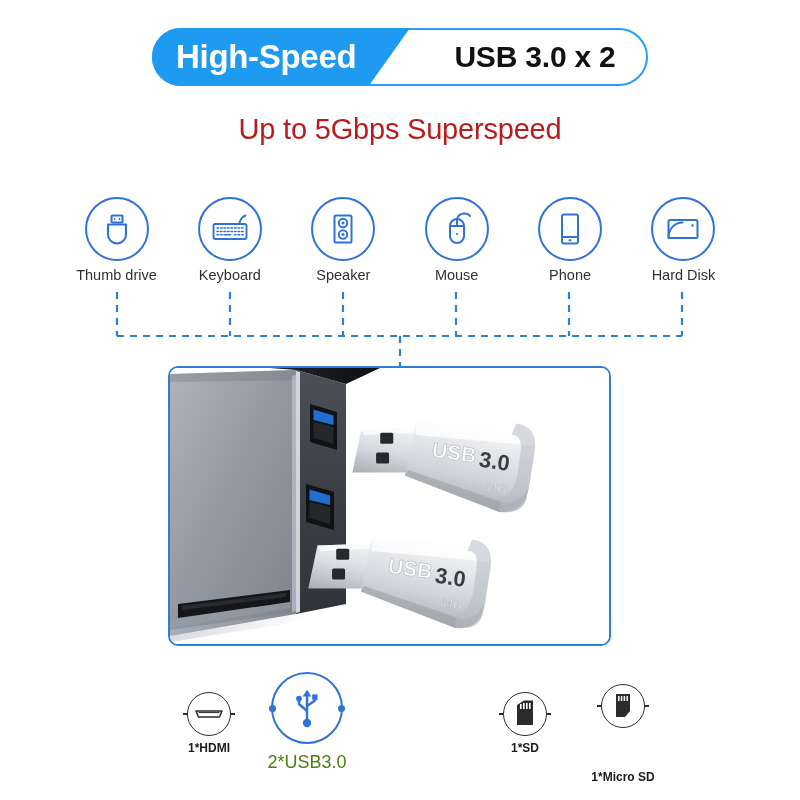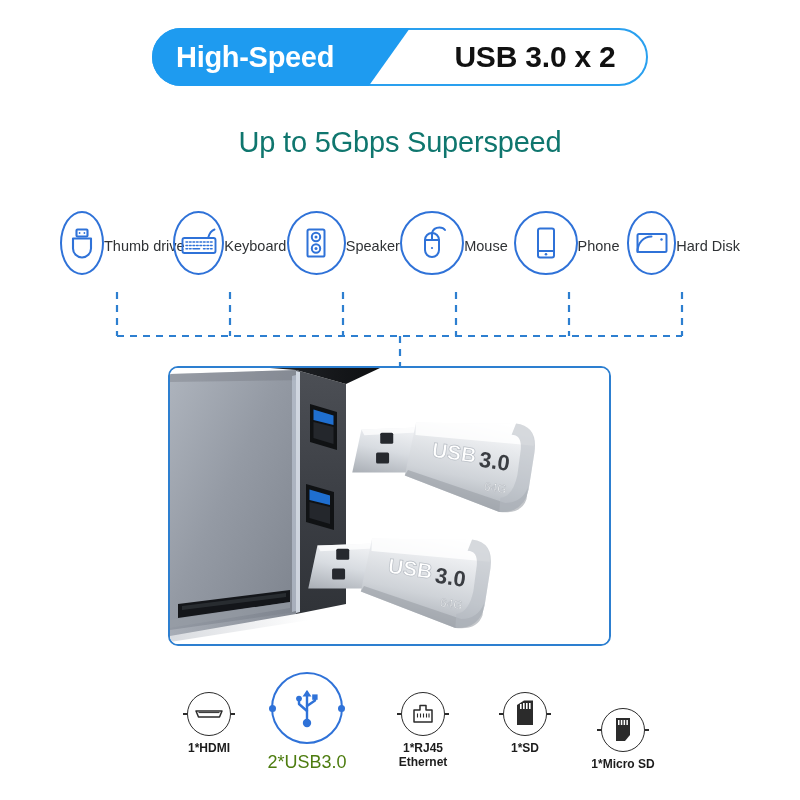--- a/index.html
+++ b/index.html
@@ -44,21 +44,21 @@
     clip-path: polygon(0 0, 100% 0, 84% 100%, 0 100%);
     box-sizing: border-box;
   }
   .badge-blue-text {
     position: absolute;
     left: 24px;
     top: 0;
     height: 58px;
     line-height: 58px;
     color: #ffffff;
-    font-size: 29px;
+    font-size: 33px;
     font-weight: bold;
     letter-spacing: -0.3px;
     white-space: nowrap;
   }
   .badge-white-text {
     position: absolute;
     left: 270px;
     top: 0;
     width: 226px;
     height: 72px;
@@ -72,39 +72,38 @@
   }
 
   
   #subtitle {
     position: absolute;
     left: 0;
     top: 113px;
     width: 800px;
     text-align: center;
     font-size: 29px;
-    color: #0f766e;
+    color: #b91c1c;
     letter-spacing: -0.2px;
-    margin-top: 13px;
   }
 
   
   #device-row {
     position: absolute;
     left: 60px;
     top: 197px;
     width: 680px;
     height: 92px;
     display: flex;
     justify-content: space-between;
   }
   .device-item {
     width: 113px;
     display: flex;
-    flex-direction: row;
+    flex-direction: column;
     align-items: center;
   }
   .device-circle {
     width: 64px;
     height: 64px;
     border: 2.3px solid #2f72d8;
     border-radius: 50%;
     display: flex;
     align-items: center;
     justify-content: center;
@@ -455,51 +454,39 @@
         <path d="M20 26 L12 19 V15"></path>
         <circle cx="12" cy="13.6" r="2.9" fill="#2f72d8" stroke="none"></circle>
         <path d="M20 21 L28 15.5 V13"></path>
         <rect x="25.2" y="9.4" width="5.4" height="5.4" fill="#2f72d8" stroke="none"></rect>
         <circle cx="20" cy="38" r="4.2" fill="#2f72d8" stroke="none"></circle>
       </svg>
     </div>
     <div class="port-label accent">2*USB3.0</div>
   </div>
 
-  <div class="port-item" style="left:228px; top:20px;">
-    <div class="port-circle dark">
-      <span class="tick l"></span>
-      <span class="tick r"></span>
-      <svg width="26" height="26" viewBox="0 0 26 26" fill="none" stroke="#2b2b2b" stroke-width="1.5" stroke-linejoin="round">
-        <path d="M4 9 h6 V4.5 h6 V9 h6 v12 H4 z"></path>
-        <path d="M7.5 12.5 v4 M10.5 12.5 v4 M13.5 12.5 v4 M16.5 12.5 v4 M19 12.5 v4" stroke-width="1.1"></path>
-      </svg>
-    </div>
-    <div class="port-label">1*RJ45
-Ethernet</div>
-  </div>
 
   <div class="port-item" style="left:330px; top:20px;">
     <div class="port-circle dark">
       <span class="tick l"></span>
       <span class="tick r"></span>
       <svg width="22" height="28" viewBox="0 0 22 28" fill="none">
         <path d="M3 5 L10 0.5 H19 V25 H3 Z" fill="#2b2b2b"></path>
         <g fill="#ffffff">
           <rect x="6" y="4" width="1.6" height="5"></rect>
           <rect x="9" y="3" width="1.6" height="6"></rect>
           <rect x="12" y="3" width="1.6" height="6"></rect>
           <rect x="15" y="3" width="1.6" height="6"></rect>
         </g>
       </svg>
     </div>
     <div class="port-label">1*SD</div>
   </div>
 
-  <div class="port-item" style="left:428px; top:36px;">
+  <div class="port-item" style="left:428px; top:12px;gap:37px;">
     <div class="port-circle dark">
       <span class="tick l"></span>
       <span class="tick r"></span>
       <svg width="20" height="28" viewBox="0 0 20 28" fill="none">
         <path d="M3 2 H17 V19 L12 25 H3 Z" fill="#2b2b2b"></path>
         <g fill="#ffffff">
           <rect x="5" y="4" width="1.5" height="5"></rect>
           <rect x="7.8" y="4" width="1.5" height="5"></rect>
           <rect x="10.6" y="4" width="1.5" height="5"></rect>
           <rect x="13.4" y="4" width="1.5" height="5"></rect>

